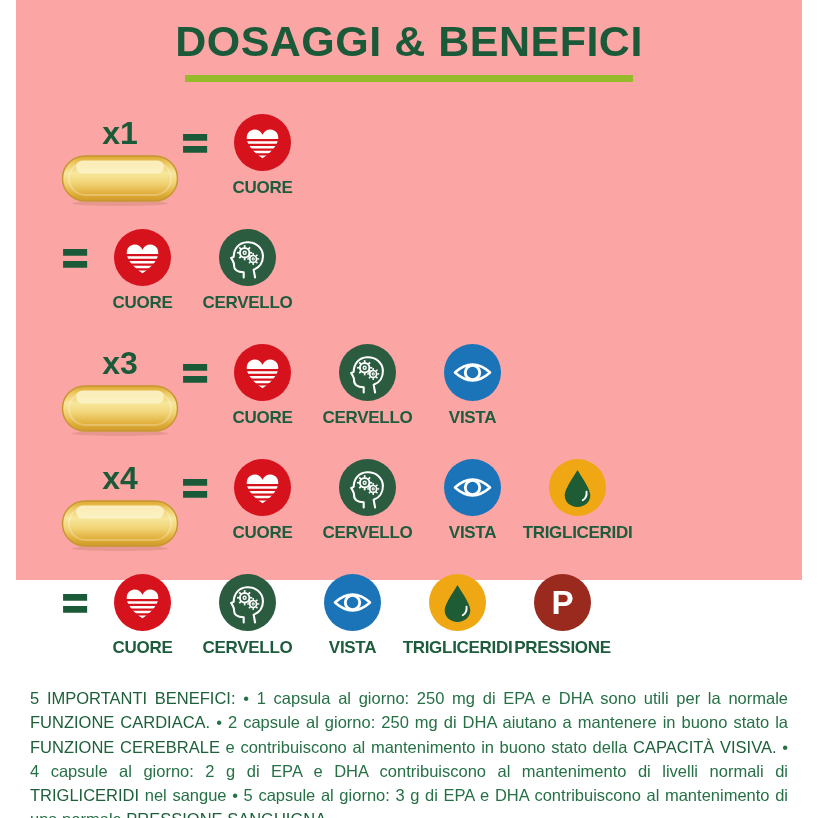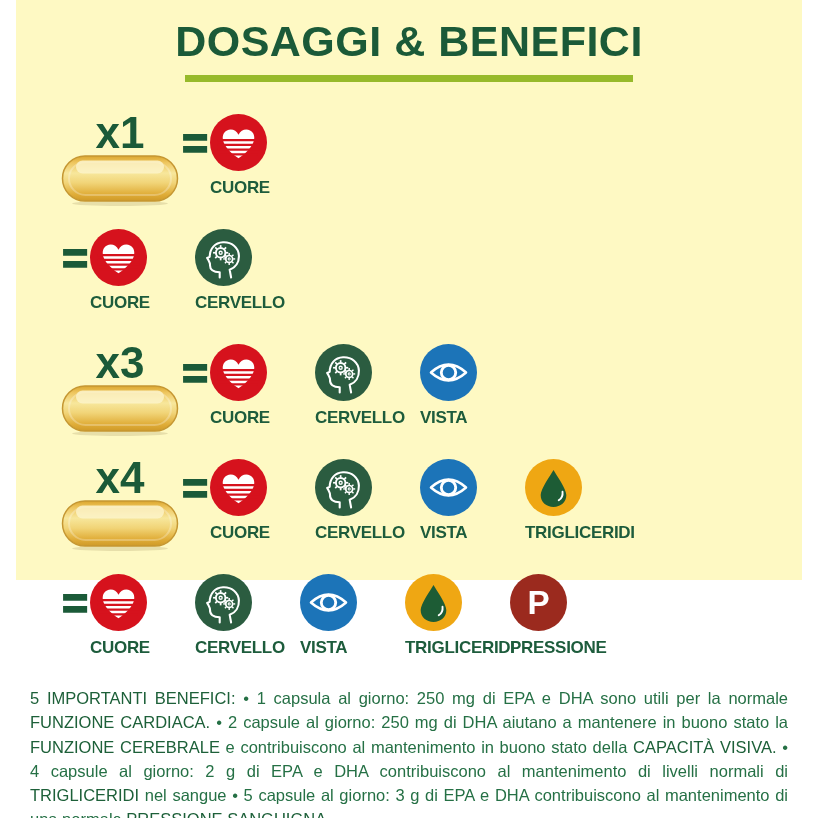--- a/index.html
+++ b/index.html
@@ -6,21 +6,21 @@
   html, body { margin: 0; padding: 0; }
   body {
     width: 818px; height: 818px;
     background: #ffffff;
     font-family: "Liberation Sans", sans-serif;
     overflow: hidden;
   }
   .card {
     width: 786px; height: 580px;
     margin: 0 auto;
-    background: #fef9c3;
+    background: #fca5a5;
   }
   
   .title {
     margin: 0; padding-top: 16px;
     text-align: center;
     font-size: 43px; font-weight: 800;
     letter-spacing: 0.5px;
     color: #1b5a38;
     line-height: 50px;
   }
@@ -37,42 +37,42 @@
     display: flex;
     align-items: flex-start;
     padding-left: 44px;
   }
   .dose-cell {
     width: 120px;
     padding-top: 6px;
     display: flex; flex-direction: column; align-items: center;
   }
   .dose-label {
-    font-size: 44px; font-weight: 800;
+    font-size: 32px; font-weight: 800;
     color: #1b5a38;
     line-height: 38px;
     height: 38px;
   }
   .capsule { display: block; margin-top: 2px; }
   .equals-cell {
     width: 30px;
     padding-top: 10px;
     display: flex; justify-content: center;
   }
   .equals {
     font-size: 44px; font-weight: 900;
     color: #1b5a38;
     -webkit-text-stroke: 2px #1b5a38;
     line-height: 52px;
   }
   .icons { display: flex; }
   .icon-cell {
     width: 105px;
     padding-top: 6px;
-    display: flex; flex-direction: column; 
+    display: flex; flex-direction: column; align-items: center;
   }
   .icon-cell svg { display: block; }
   .icon-label {
     margin-top: 7px;
     font-size: 17px; font-weight: 800;
     letter-spacing: -0.3px;
     color: #1d5c3c;
     white-space: nowrap;
   }
   

